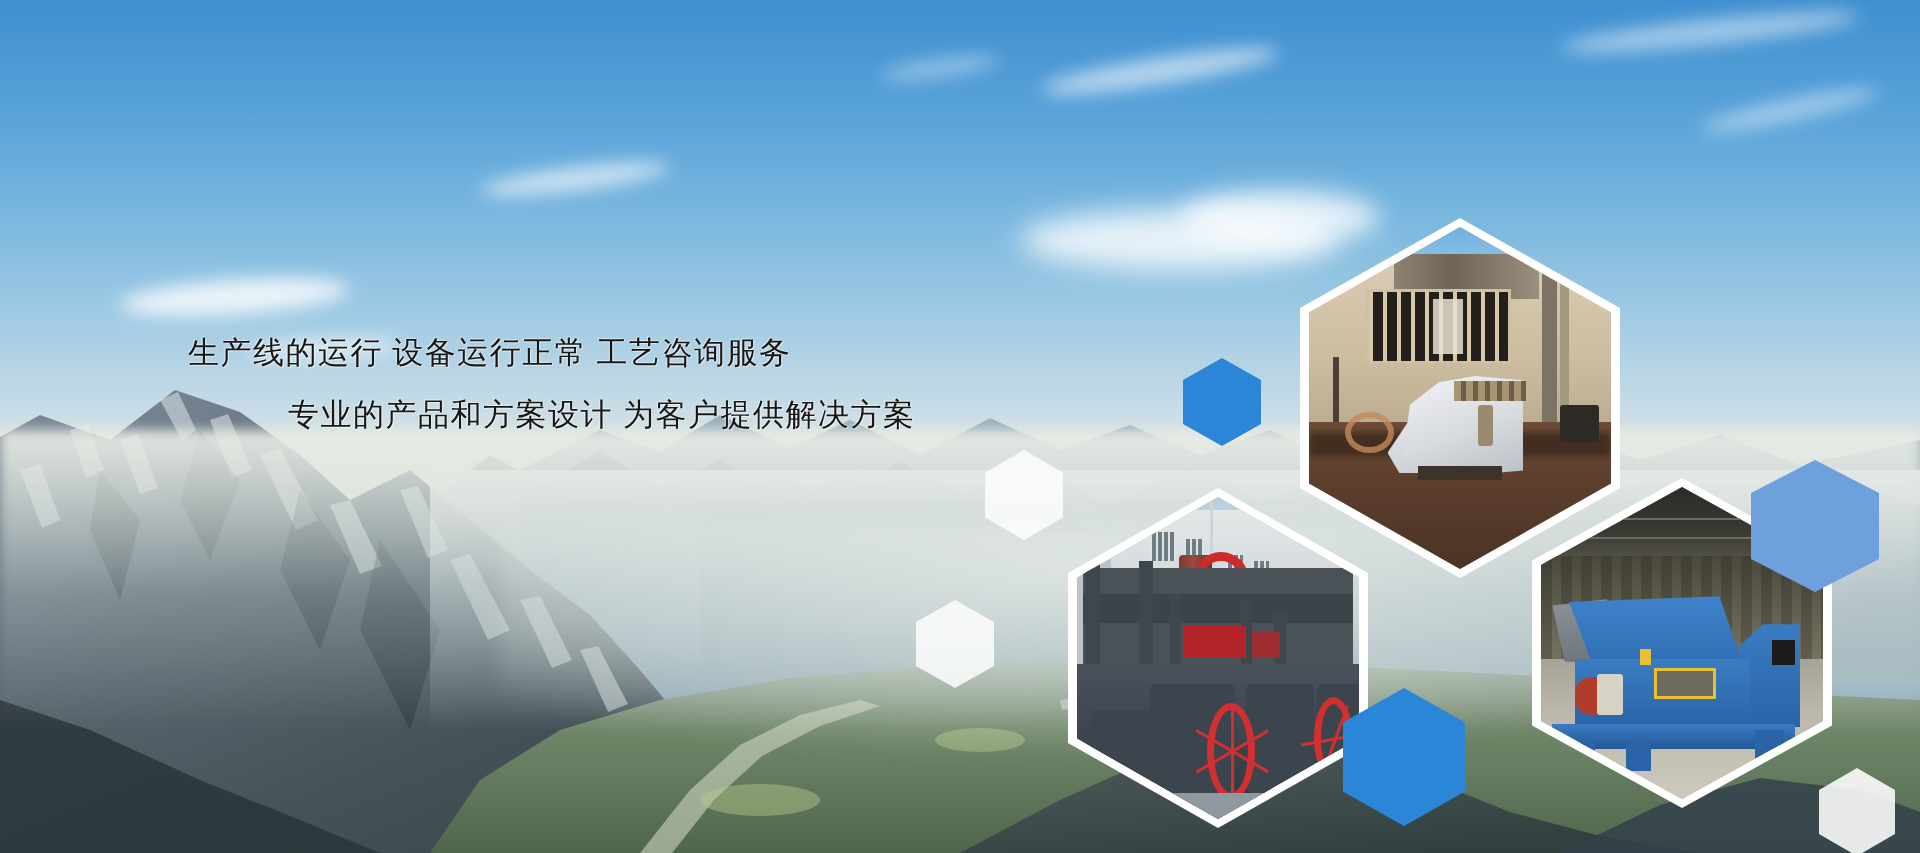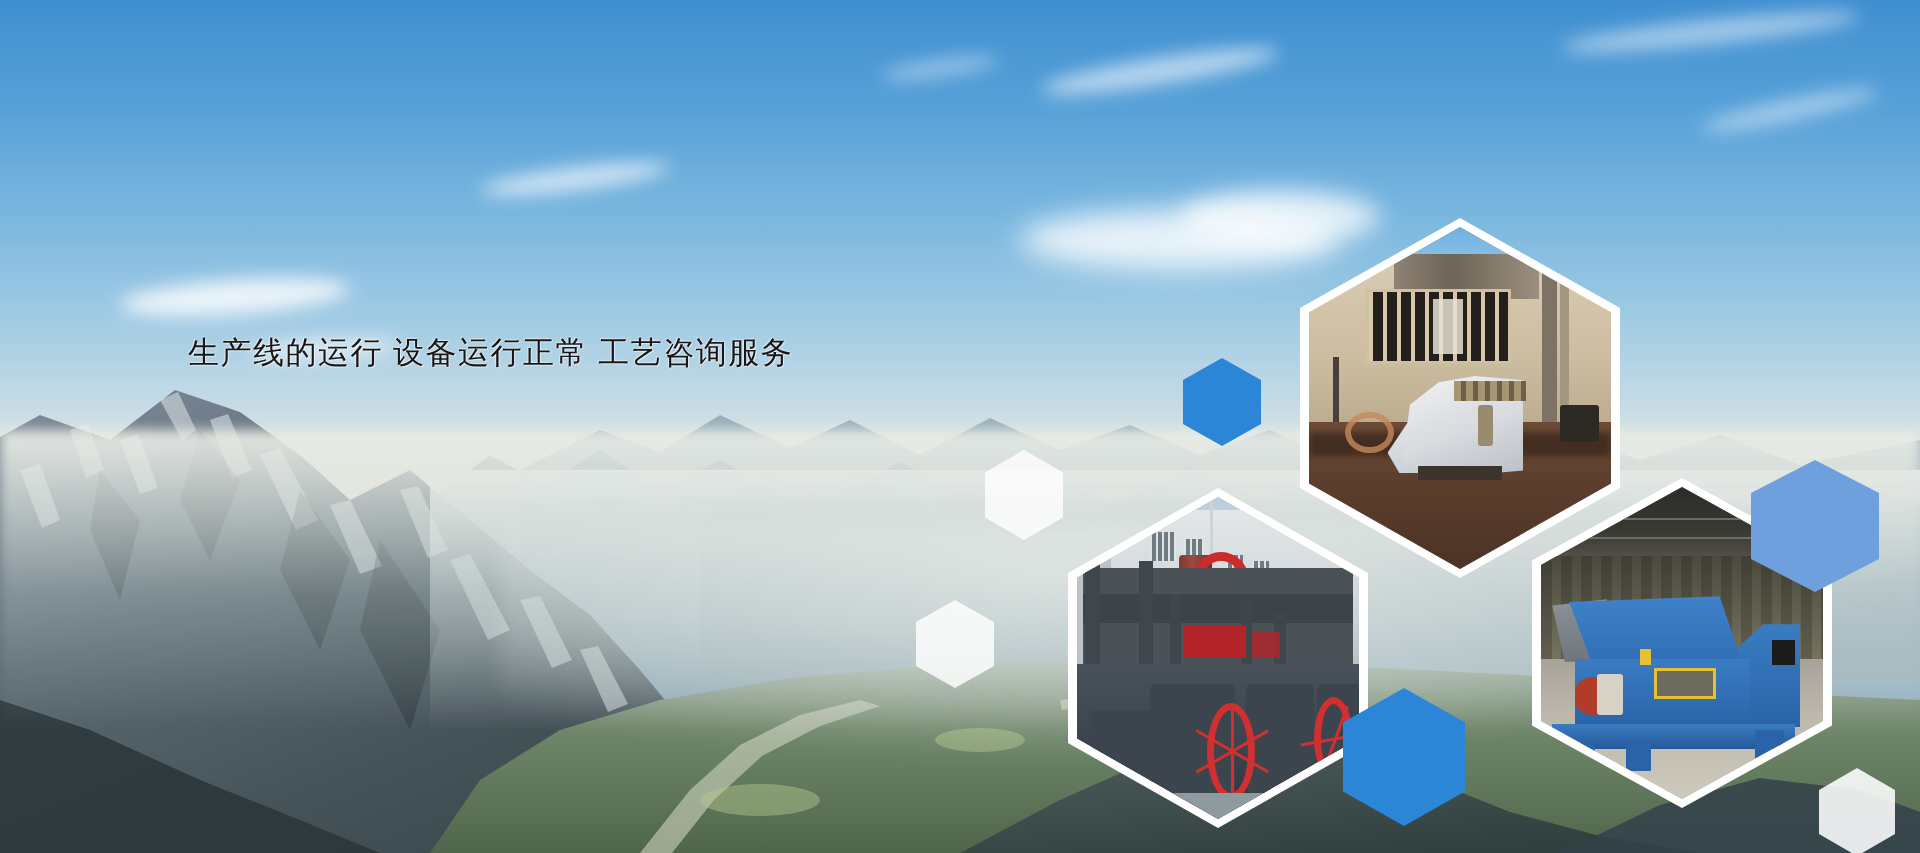--- a/index.html
+++ b/index.html
@@ -73,21 +73,21 @@
     font-size:31px;
     line-height:62px;
     letter-spacing:1.5px;
     font-weight:400;
     text-shadow:
       0 0 2px rgba(255,255,255,.75),
       1px 1px 0 rgba(255,255,255,.45),
       -1px -1px 0 rgba(255,255,255,.35);
     white-space:nowrap;
   }
-  .headline .line1{display:block;}
+  .headline .line1{display:block;font-family:Liberation Serif, serif;}
   .headline .line2{display:block;padding-left:100px;}
 
   
   .hex{
     position:absolute;
     clip-path:polygon(50% 0%,100% 25%,100% 75%,50% 100%,0% 75%,0% 25%);
   }
   .hex-blue-1{left:1183px;top:358px;width:78px;height:88px;background:#2b86d8;}
   .hex-blue-2{left:1343px;top:688px;width:122px;height:138px;background:#2b86d8;}
   .hex-lblue-1{left:1751px;top:460px;width:128px;height:132px;background:#6ea0de;}
@@ -309,20 +309,21 @@
     <path d="M0,853 L0,700 L90,730 L200,780 L300,820 L380,853 Z" fill="#2a3538" opacity=".85"></path>
   </svg>
 
   <div class="haze"></div>
   <div class="haze2"></div>
   <div class="cloud c6"></div>
   <div class="cloud c7"></div>
 
   <div class="headline">
     <span class="line1">生产线的运行 设备运行正常 工艺咨询服务</span>
+    <span class="line2">专业的产品和方案设计  为客户提供解决方案</span>
   </div>
 
   <div class="hex hex-white-1"></div>
   <div class="hex hex-white-2"></div>
   <div class="hex hex-blue-1"></div>
 
   <div class="photo-hex ph-left">
     <div class="inner">
       <div class="scene-press">
         <div class="sp-sky"></div>

